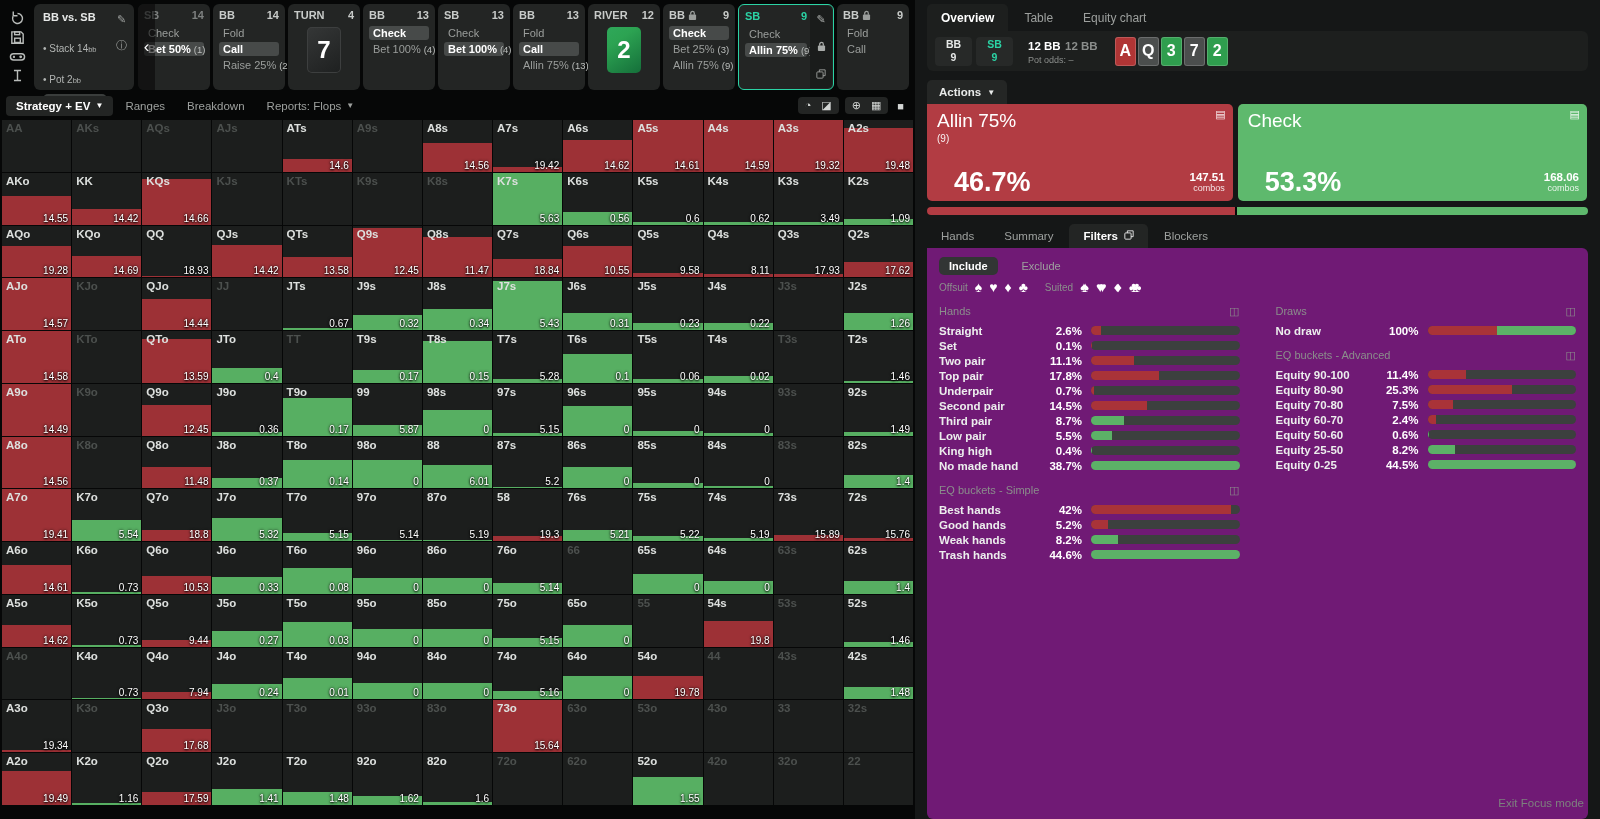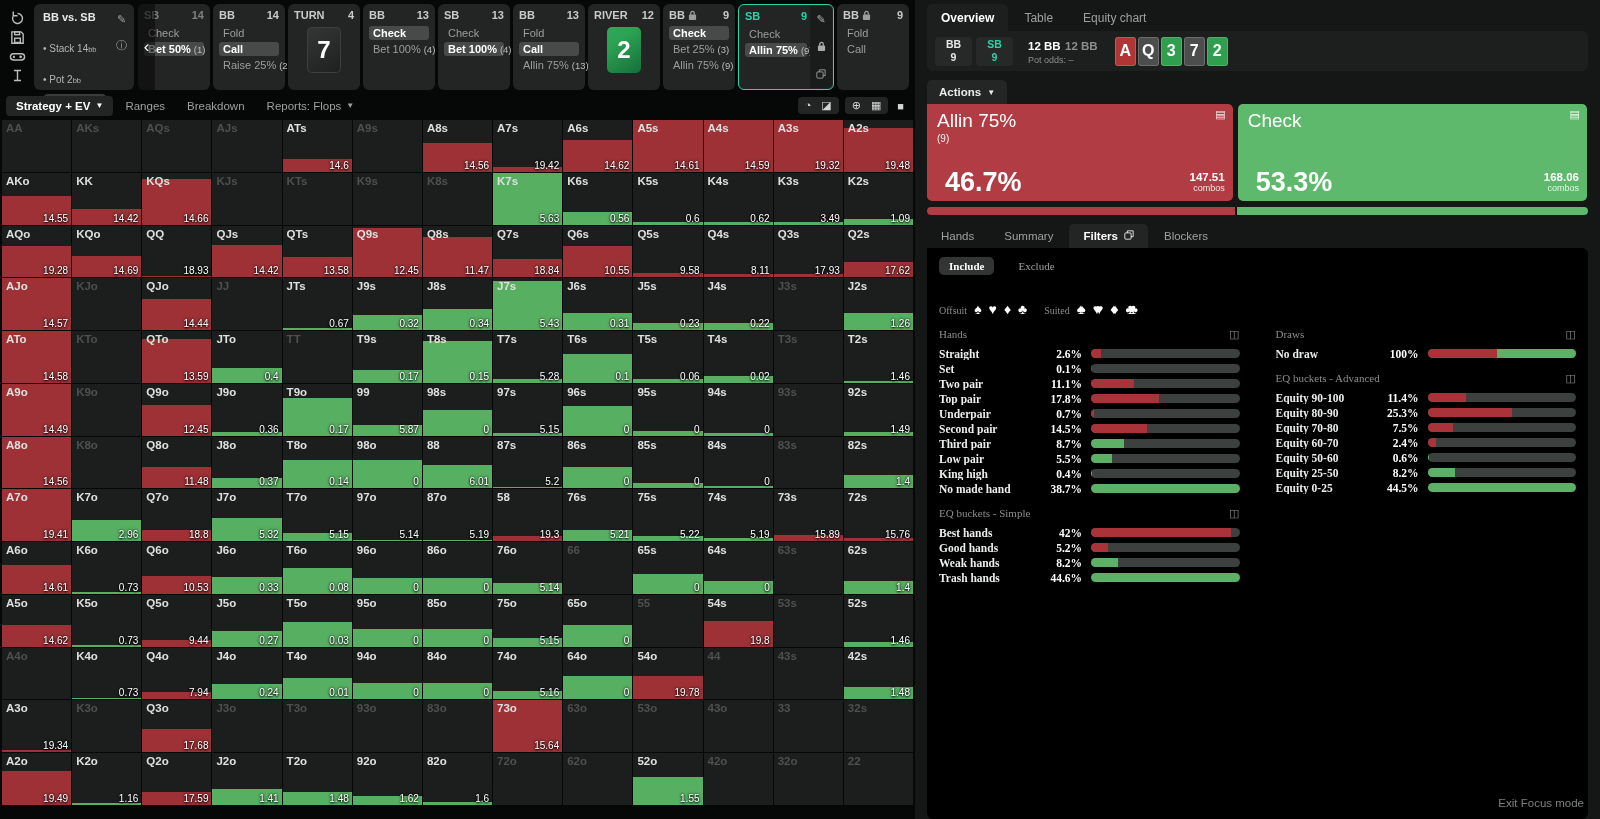--- a/index.html
+++ b/index.html
@@ -64,35 +64,35 @@
   .pot-odds{font-size:9px;color:#8b8e8c;}
   .board{display:flex;gap:2px;margin-left:10px;}
   .bcard{width:21px;height:29px;border-radius:3px;display:flex;align-items:center;justify-content:center;font-weight:bold;font-size:16px;color:#fff;box-shadow:inset 0 0 0 1px rgba(255,255,255,.18);}
   .actions-wrap{margin-top:9px;}
   .actions-tab{display:inline-flex;gap:6px;align-items:center;background:#242625;border-radius:5px 5px 0 0;padding:6px 12px;font-size:11.5px;font-weight:bold;color:#e9ebea;cursor:pointer;}
   .aboxes{display:flex;gap:5px;height:97px;}
   .abox{position:relative;border-radius:0 5px 5px 5px;padding:6px 10px;box-sizing:border-box;color:#fff;cursor:pointer;}
   .abox.g{border-radius:5px;}
   .abox .t{font-size:19px;}
   .abox .s{font-size:10px;opacity:.92;margin-top:1px;}
-  .abox .big{position:absolute;left:18px;bottom:3px;font-size:27px;font-weight:bold;}
+  .abox .big{position:absolute;left:27px;bottom:3px;font-size:27px;font-weight:bold;}
   .abox .combos{position:absolute;right:8px;bottom:7px;text-align:right;line-height:1.1;}
   .abox .cv{font-size:11.5px;font-weight:bold;}
   .abox .cl{font-size:9px;opacity:.85;text-align:right;}
   .abox .corner{position:absolute;top:4px;right:7px;font-size:11px;opacity:.9;}
   .sdist{display:flex;height:8px;border-radius:4px;overflow:hidden;margin-top:6px;gap:2px;background:#060707;}
   .sdist div{height:100%;}
   .sub-tabs{display:flex;gap:2px;margin-top:9px;align-items:flex-end;}
   .stab{padding:6px 14px;font-size:11.5px;color:#9da09e;border-radius:5px 5px 0 0;display:flex;gap:6px;align-items:center;cursor:pointer;}
   .stab.active{background:#232524;color:#fff;font-weight:bold;}
-  .filters{background:#000000;border-radius:0 6px 6px 6px;padding:9px 12px;flex:1;font-family:Liberation Serif, serif;}
+  .filters{background:#701a75;border-radius:0 6px 6px 6px;padding:9px 12px;flex:1;}
   .mode-row{display:flex;gap:14px;align-items:center;}
   .chip{background:#323534;border-radius:5px;padding:3px 10px;font-size:11px;font-weight:bold;color:#fff;cursor:pointer;}
   .chip.off{background:none;color:#9da09e;font-weight:normal;}
-  .suits-row{display:flex;align-items:center;gap:7px;margin-top:27px;font-size:10px;color:#8b8e8c;}
+  .suits-row{display:flex;align-items:center;gap:7px;margin-top:4px;font-size:10px;color:#8b8e8c;}
   .suit{color:#fff;font-size:14px;}
   .suitpair{color:#fff;font-size:14px;letter-spacing:-6px;padding-right:6px;}
   .suited-lbl{margin-left:10px;}
   .fcols{display:flex;gap:36px;margin-top:10px;}
   .fcol{flex:1;min-width:0;}
   .fsec-head{display:flex;justify-content:space-between;color:#8b8e8c;font-size:11px;margin:11px 0 5px;}
   .fsec-head:first-child{margin-top:0;}
   .frow{display:flex;align-items:center;height:15px;font-size:11.5px;}
   .frow .fl{width:97px;font-weight:bold;color:#eceeed;white-space:nowrap;overflow:hidden;}
   .frow .fp{width:46px;text-align:right;font-weight:bold;color:#fff;margin-right:9px;}
@@ -756,21 +756,21 @@
           <span class="v">1.4</span>
         </div>
         <div class="cell">
           <div class="bar" style="height: 100%; background: rgb(157, 49, 54);"></div>
           <span class="h">A7o</span>
           <span class="v">19.41</span>
         </div>
         <div class="cell">
           <div class="bar" style="height: 40%; background: rgb(87, 175, 98);"></div>
           <span class="h">K7o</span>
-          <span class="v">2.96</span>
+          <span class="v">5.54</span>
         </div>
         <div class="cell">
           <div class="bar" style="height: 22%; background: rgb(157, 49, 54);"></div>
           <span class="h">Q7o</span>
           <span class="v">18.8</span>
         </div>
         <div class="cell">
           <div class="bar" style="height: 45%; background: rgb(87, 175, 98);"></div>
           <span class="h">J7o</span>
           <span class="v">5.32</span>

